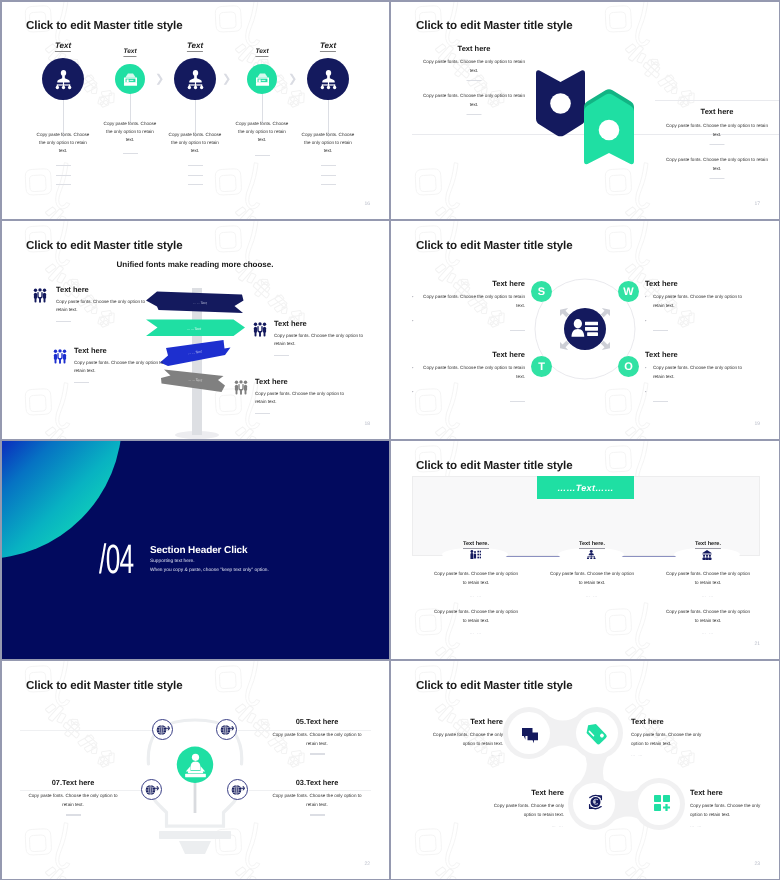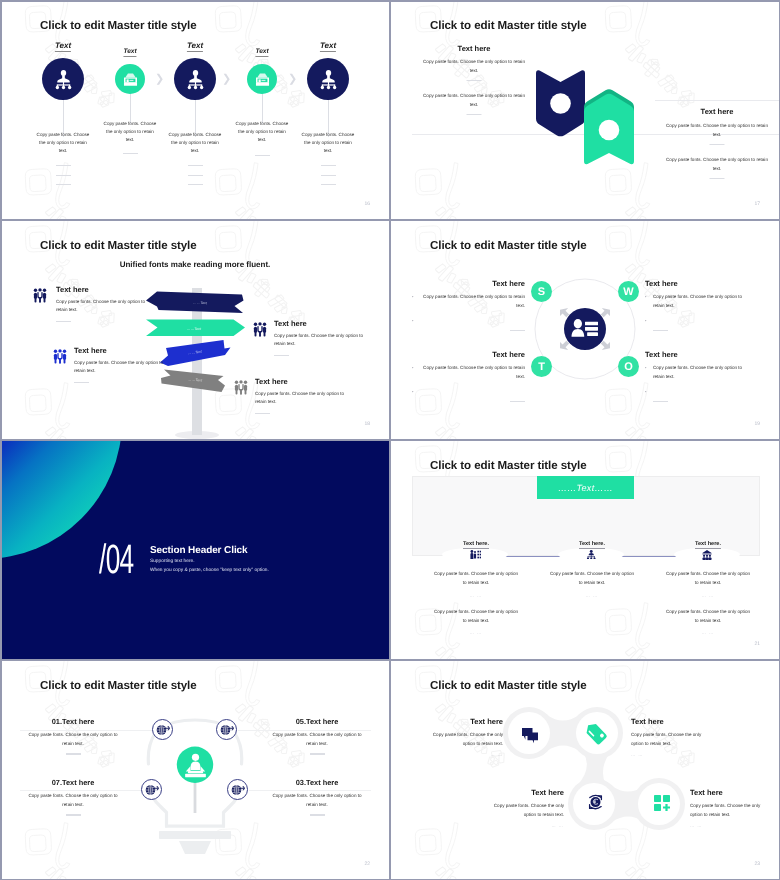--- a/index.html
+++ b/index.html
@@ -1,20 +1,20 @@
 <!DOCTYPE html>
 <html><head>
 <meta charset="utf-8">
 <style>
   html,body{margin:0;padding:0;}
   body{width:780px;height:880px;background:#fff;font-family:"Liberation Sans",sans-serif;overflow:hidden;-webkit-font-smoothing:antialiased;text-rendering:geometricPrecision;}
   .grid{position:relative;width:780px;height:880px;display:grid;grid-template-columns:390px 390px;grid-template-rows:220px 220px 220px 220px;}
   .slide{position:relative;overflow:hidden;background:#fff;}
   .gl{position:absolute;background:#9599b0;z-index:50;}
-  .title{position:absolute;font-weight:bold;color:#1a1a1a;font-size:11.6px;letter-spacing:-0.1px;left:40px;top:19px;}
+  .title{position:absolute;font-weight:bold;color:#1a1a1a;font-size:11.6px;letter-spacing:-0.1px;left:26px;top:19px;}
   .pno{position:absolute;right:20px;bottom:13px;font-size:5px;color:#b5b9c6;}
   .wmlayer{position:absolute;left:0;top:0;pointer-events:none;z-index:0;}
   
   .s1stem{position:absolute;width:1px;background:#dcdee4;}
   .s1lab{position:absolute;transform:translateX(-50%);font-style:italic;font-weight:bold;font-size:8px;color:#1a1a1a;border-bottom:1px solid #8b8b8b;padding-bottom:1px;}
   .s1lab.sm{font-size:6.5px;}
   .s1circ{position:absolute;border-radius:50%;background:#141a5e;display:flex;align-items:center;justify-content:center;}
   .s1circ.big{width:42px;height:42px;}
   .s1circ.sm{width:30px;height:30px;}
   .s1chev{position:absolute;font-size:11px;color:#dadce3;line-height:1;font-family:"DejaVu Sans",sans-serif;}
@@ -50,21 +50,21 @@
   .s5bg{position:absolute;inset:0;background:#020a5e;}
   .s5blob{position:absolute;left:-155px;top:-158px;width:277px;height:277px;border-radius:50%;
           background:linear-gradient(135deg,#0c1ad0 0%,#0c1ad0 50%,#0a36be 58.3%,#0672c3 66.4%,#08b2c2 79.1%,#0ec9bb 86%,#16d9ad 94%,#19dca8 100%);}
   .s5num{position:absolute;left:99px;top:99px;font-size:41px;color:#fff;font-weight:300;letter-spacing:-1px;line-height:1;transform:scaleX(0.64);transform-origin:left top;font-family:"Liberation Sans",sans-serif;}
   .s5head{position:absolute;left:150px;top:105px;font-size:10px;font-weight:bold;color:#fff;letter-spacing:-0.1px;}
   .s5sub{position:absolute;left:150px;top:119px;font-size:4.8px;color:#dfe2f2;}
   .s5sub2{position:absolute;left:150px;top:128px;font-size:4.8px;color:#dfe2f2;}
 
   
   .s6panel{position:absolute;left:22px;top:36px;width:348px;height:80px;background:#f8f8f9;border:1px solid #ededee;box-sizing:border-box;}
-  .s6band{position:absolute;left:147px;top:36px;width:97px;height:23px;background:#1fdfa3;color:#fff;font-style:italic;font-weight:normal;font-size:9px;display:flex;align-items:center;justify-content:center;letter-spacing:0.3px;}
+  .s6band{position:absolute;left:147px;top:36px;width:97px;height:23px;background:#1fdfa3;color:#fff;font-style:italic;font-weight:bold;font-size:9px;display:flex;align-items:center;justify-content:center;letter-spacing:0.3px;}
   .s6conn{position:absolute;height:1.6px;background:#8b90c0;}
   .s6pill{position:absolute;top:108px;width:66px;height:13px;background:#fff;border-radius:30px/6.5px;display:flex;align-items:center;justify-content:center;}
   .s6h{position:absolute;top:101px;transform:translate(-50%,0);font-weight:bold;font-size:5.6px;color:#1a1a1a;border-bottom:1px solid #9a9aa4;padding-bottom:1px;white-space:nowrap;}
   .s6b{position:absolute;transform:translateX(-50%);width:88px;text-align:center;font-size:4.6px;color:#303030;line-height:1.9;}
   .s6dots{position:absolute;transform:translateX(-50%);font-size:4.2px;color:#c7c9d0;letter-spacing:1px;}
 
   
   .s7line{position:absolute;height:1px;background:#eff0f2;}
   .s7bulb{position:absolute;}
   .s7node{position:absolute;width:21px;height:21px;border-radius:50%;border:1.1px solid #3a3f86;background:#fff;display:flex;align-items:center;justify-content:center;box-sizing:border-box;}
@@ -317,21 +317,21 @@
         <use href="#wm" x="390" y="168"></use>
         <use href="#wm" x="580" y="168"></use>
         <use href="#wm" x="-180" y="331"></use>
         <use href="#wm" x="10" y="331"></use>
         <use href="#wm" x="200" y="331"></use>
         <use href="#wm" x="390" y="331"></use>
         <use href="#wm" x="580" y="331"></use>
       </svg>
     <div class="title">Click to edit Master title style</div>
     <div class="pno">18</div>
-    <div class="s3sub">Unified fonts make reading more fluent.</div>
+    <div class="s3sub">Unified fonts make reading more choose.</div>
     <svg class="s3post" width="130" height="200" viewBox="0 0 130 200" style="left:135px;top:60px;overflow:visible;">
       <ellipse cx="62" cy="155" rx="22" ry="4" fill="#ededf0"></ellipse>
       <rect x="57" y="8" width="10" height="147" fill="#dddfe3"></rect>
       <g>
         <path d="M22 11.5 L11 20.5 L22 26.5 L23.5 30 L108 33 L99.5 26 L108.5 20.5 L107 14.5 Z" fill="#141a5e"></path>
         <text x="65" y="24" font-size="3.6" fill="#b7bcd8" text-anchor="middle" font-style="italic" font-family="Liberation Sans, sans-serif" transform="rotate(1.6 65 24)">……Text</text>
       </g>
       <g>
         <path d="M11 39.5 L22.5 47.5 L11 56 L98.5 56 L110 47.5 L98.5 39.5 Z" fill="#1fdfa3"></path>
         <text x="59" y="49.5" font-size="3.6" fill="#ddf9f0" text-anchor="middle" font-style="italic" font-family="Liberation Sans, sans-serif">……Text</text>
@@ -704,25 +704,20 @@
           </g>
           <g stroke="#fff" stroke-width="0.9" fill="none">
             <ellipse cx="13" cy="16" rx="4" ry="9.5"></ellipse>
             <line x1="3.4" y1="16" x2="22.6" y2="16"></line>
             <path d="M5.2 10.6 Q13 13.6 20.8 10.6"></path>
             <path d="M5.2 21.4 Q13 18.4 20.8 21.4"></path>
             <line x1="13" y1="6.4" x2="13" y2="25.6"></line>
           </g>
         </svg>
       </div>
-    <div class="s7blk" style="left:73px;top:57px;width:92px;">
-      <div class="s7h">01.Text here</div>
-      <div class="s7b">Copy paste fonts. Choose the only option to retain text.</div>
-      <div class="s7d"></div>
-    </div>
     <div class="s7blk" style="left:317px;top:57px;width:92px;">
       <div class="s7h">05.Text here</div>
       <div class="s7b">Copy paste fonts. Choose the only option to retain text.</div>
       <div class="s7d"></div>
     </div>
     <div class="s7blk" style="left:73px;top:118px;width:92px;">
       <div class="s7h">07.Text here</div>
       <div class="s7b">Copy paste fonts. Choose the only option to retain text.</div>
       <div class="s7d"></div>
     </div>

